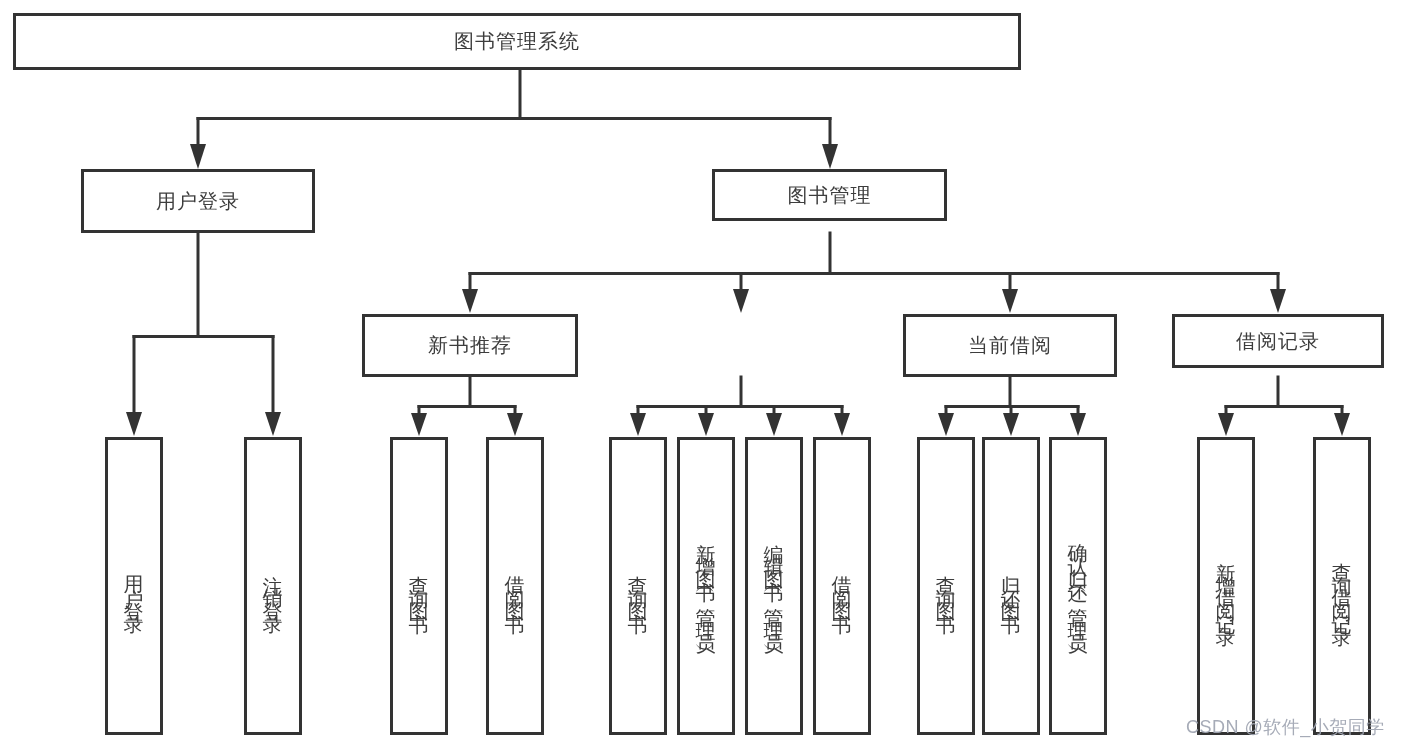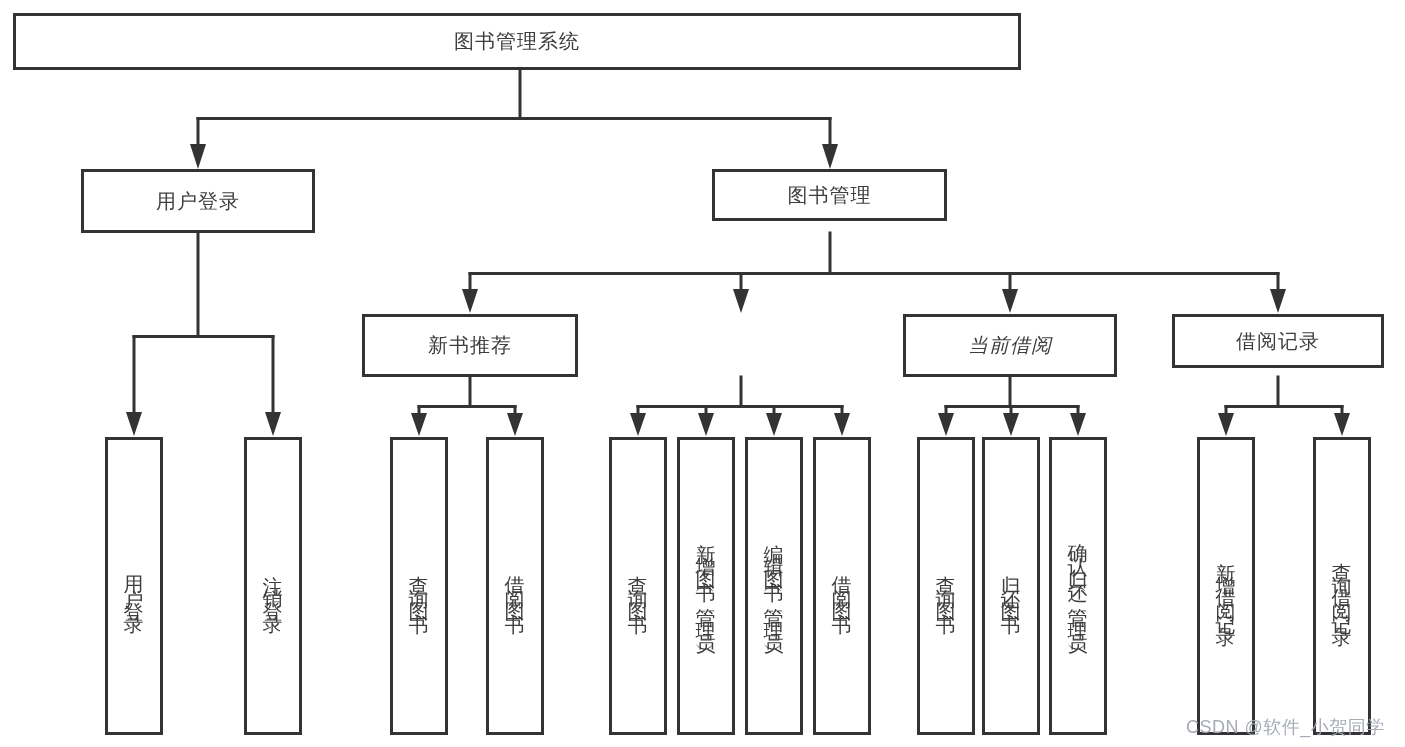--- a/index.html
+++ b/index.html
@@ -28,21 +28,21 @@
     letter-spacing:13px;
     white-space:nowrap;
     line-height:1;
   }
   
   .n-root{left:13px;top:13px;width:1008px;height:57px;}
   .n-user-login{left:81px;top:169px;width:234px;height:64px;}
   .n-book-mgmt{left:712px;top:169px;width:235px;height:52px;}
   .n-newbook{left:362px;top:314px;width:216px;height:63px;}
   .n-bookborrow{left:634px;top:314px;width:214px;height:63px;}
-  .n-currentborrow{left:903px;top:314px;width:214px;height:63px;font-style:italic;}
+  .n-currentborrow{left:903px;top:314px;width:214px;height:63px;}
   .n-borrowrecords{left:1172px;top:314px;width:212px;height:54px;}
   
   .node.v{top:437px;width:58px;height:298px;}
   .v1{left:105px;}  .v2{left:244px;}
   .v3{left:390px;}  .v4{left:486px;}
   .v5{left:609px;}  .v6{left:677px;}
   .v7{left:745px;}  .v8{left:813px;}
   .v9{left:917px;}  .v10{left:982px;} .v11{left:1049px;}
   .v12{left:1197px;} .v13{left:1313px;}
   .watermark{

